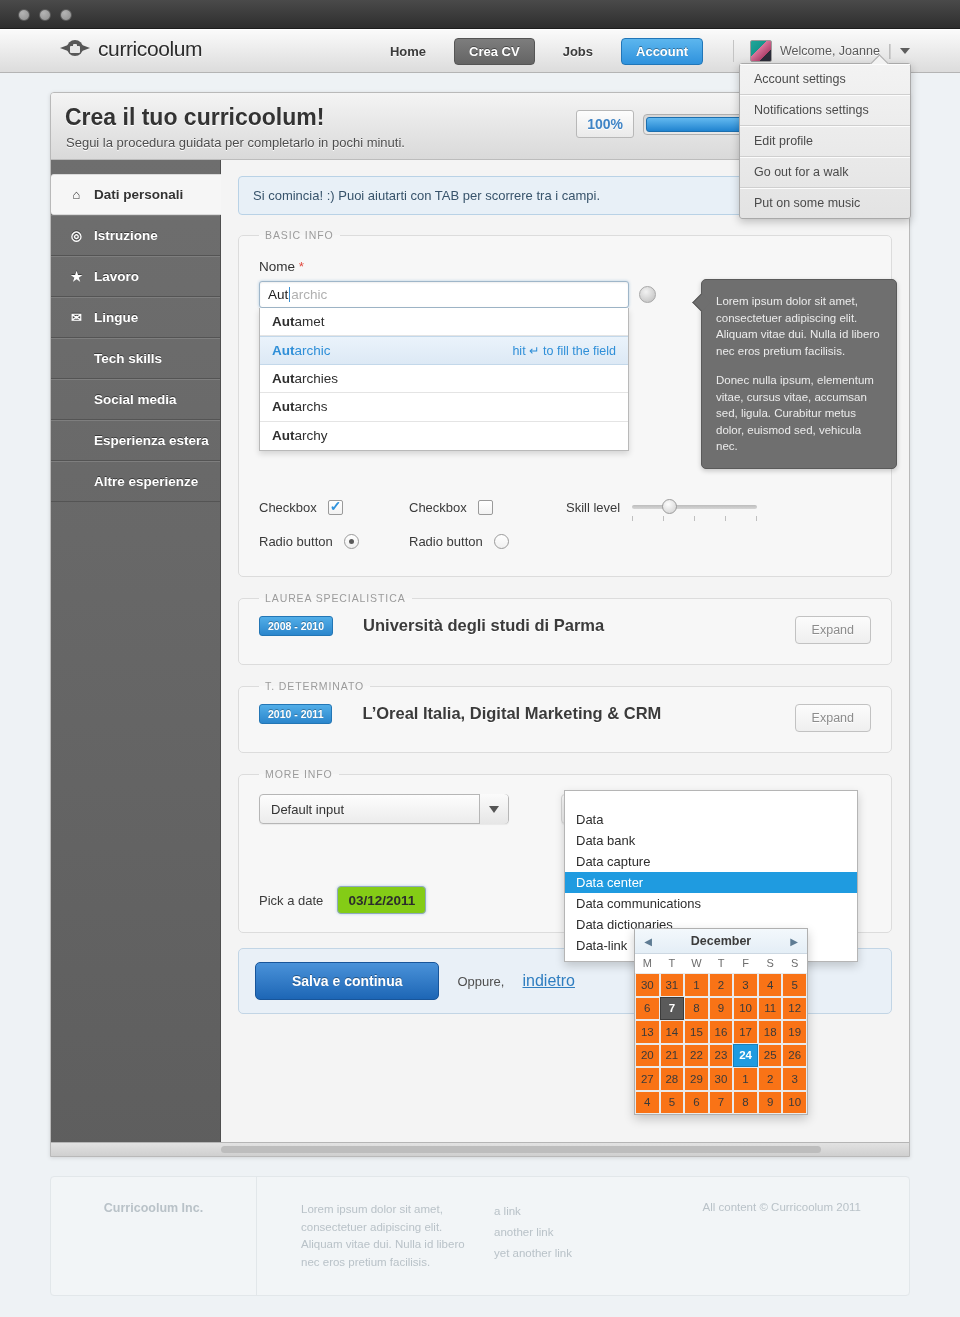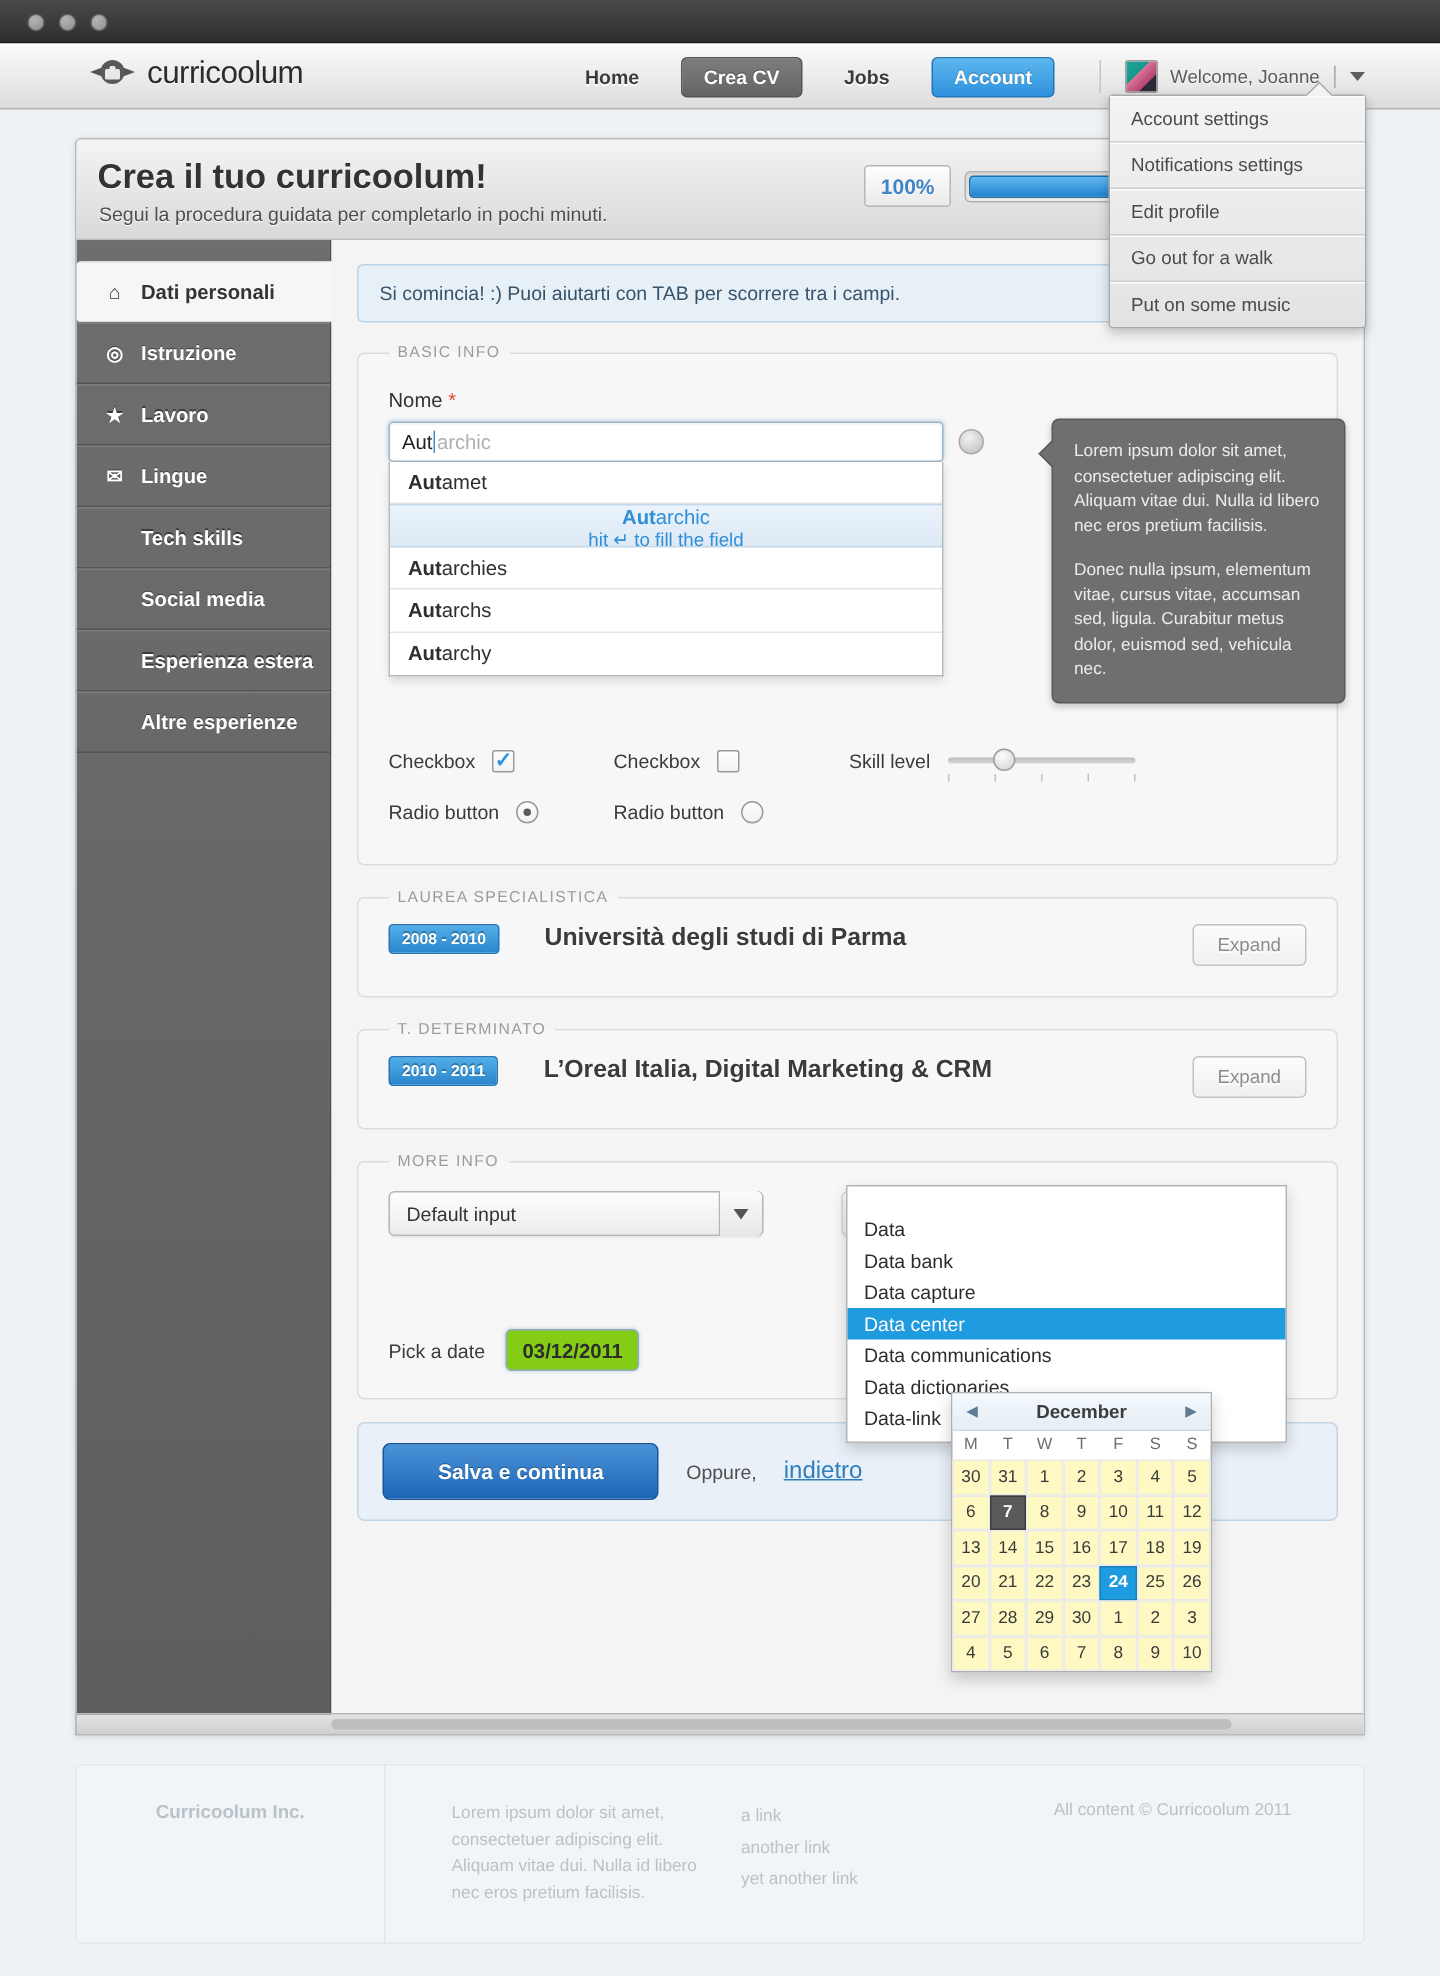--- a/index.html
+++ b/index.html
@@ -223,21 +223,20 @@
     height: 28.4px; display: flex; align-items: center;
     justify-content: space-between;
     padding: 0 12px; font-size: 13.5px; color: #2f2f2f;
     border-bottom: 1px solid #e4e4e4; cursor: pointer;
   }
   .ac-item:last-child { border-bottom: none; }
   .ac-item.sel {
     background: linear-gradient(#eaf3fb,#dde9f5);
     border-top: 1px solid #c3d8ea; border-bottom: 1px solid #c3d8ea;
     color: #2f8fd8;
-    flex-direction: column;
   }
   .ac-item b { font-weight: bold; }
   .ac-hint { font-size: 12.5px; color: #2f8fd8; }
 
   
   .tooltip {
     position: absolute; left: 442px; top: -2px; width: 196px;
     background: #6f6f6f; border: 1px solid #5a5a5a; border-radius: 5px;
     padding: 13px 14px; color: #ececec; font-size: 11.5px; line-height: 16.5px;
     box-shadow: 0 2px 5px rgba(0,0,0,.2); z-index: 25;
@@ -367,21 +366,21 @@
   .cal-nav { width: 26px; text-align: center; font-size: 10px; color: #5e7b93; cursor: pointer; }
   .cal-month { flex: 1; text-align: center; font-size: 12.5px; font-weight: bold; color: #3c3c3c; }
   .cal-dow { display: grid; grid-template-columns: repeat(7,1fr); }
   .cal-dow span {
     text-align: center; font-size: 11px; color: #6d6d6d; padding: 3px 0 4px;
   }
   .cal-grid { display: grid; grid-template-columns: repeat(7,1fr); }
   .cal-day {
     height: 23.5px; display: flex; align-items: center; justify-content: center;
     font-size: 11.5px; color: #3a3a3a; border: 1px solid #eaeaea;
-    background: #fef9c3; cursor: pointer;
+    background: #f97316; cursor: pointer;
   }
   .cal-day.today { background: #5a5a5a; color: #fff; border-color: #3c3c3c; font-weight: bold; }
   .cal-day.picked { background: #1f9be0; color: #fff; border-color: #1781bd; font-weight: bold; }
 
   
   .savebar {
     background: #e9f0f7; border: 1px solid #c2d5e5; border-radius: 5px;
     padding: 13px 16px; display: flex; align-items: center; gap: 18px;
     margin-top: 14px;
   }

